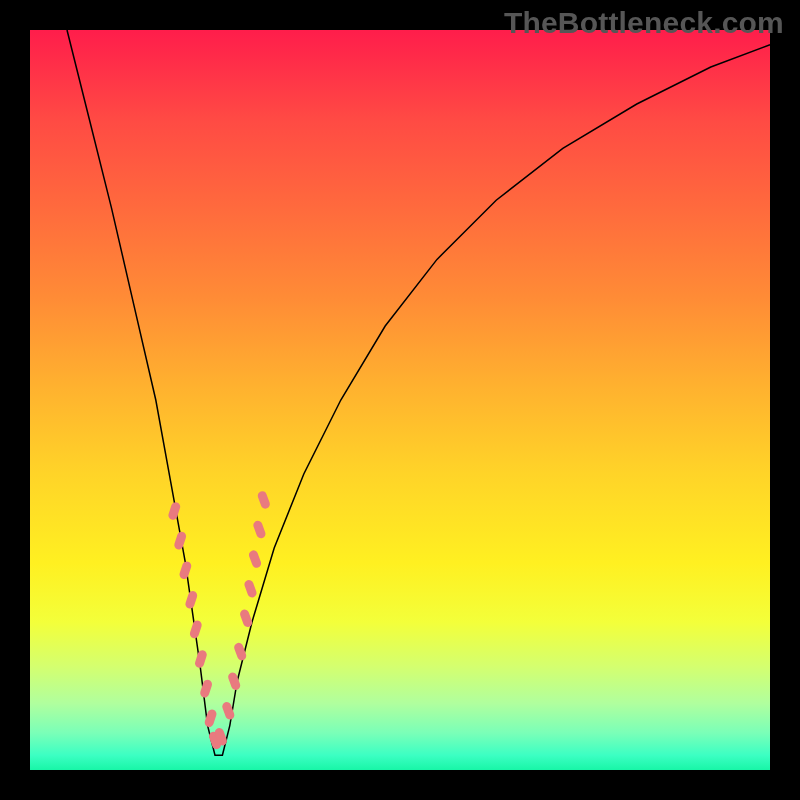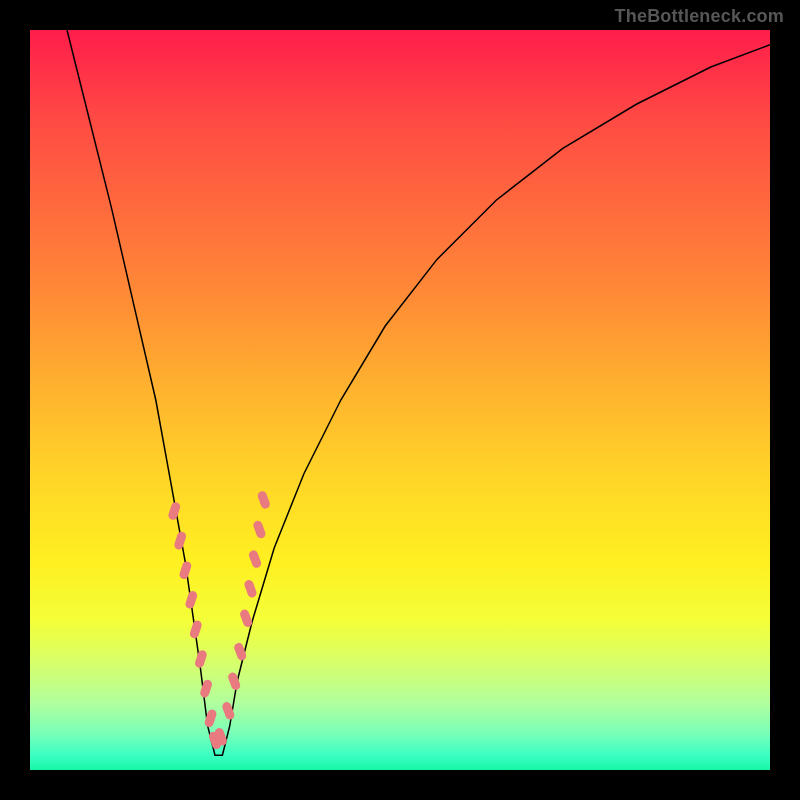--- a/index.html
+++ b/index.html
@@ -55,21 +55,21 @@
   }
   .beads {
     fill: #e97a7f;
     stroke: none;
   }
   .watermark {
     position: absolute;
     top: 6px;
     right: 16px;
     font-family: Arial, Helvetica, sans-serif;
-    font-size: 18px;
+    font-size: 30px;
     font-weight: 600;
     color: #565656;
     letter-spacing: 0.2px;
     user-select: none;
   }
 </style>
 </head>
 <body>
 
 <div class="stage">

